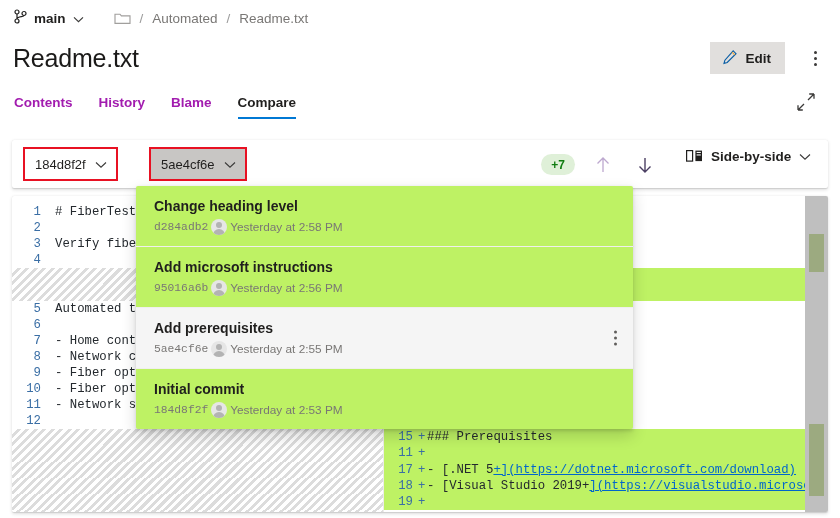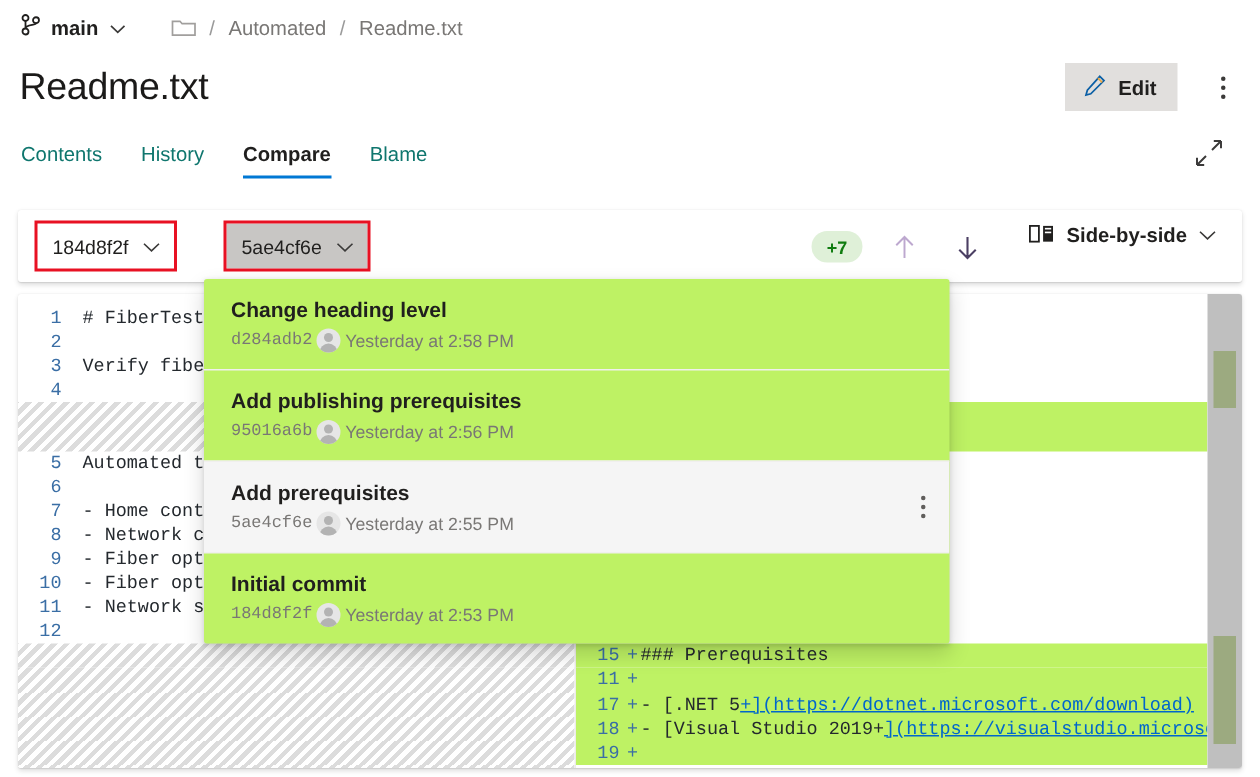--- a/index.html
+++ b/index.html
@@ -45,22 +45,22 @@
     align-items: center; justify-content: center; gap: 3px; cursor: pointer;
   }
   .kebab i { width: 3px; height: 3px; border-radius: 50%; background: #3b3a39; display:block; }
 
   
   .tabs {
     position: absolute; left: 12px; top: 85px; height: 34px;
     display: flex; align-items: center; gap: 0px;
   }
   .tab {
-    font-size: 13.5px; color: #0f766e; padding: 0 13px; height: 34px;
-    display: flex; align-items: center; cursor: pointer; position: relative;
+    font-size: 13.5px; color: #a21caf; padding: 0 13px; height: 34px;
+    display: flex; align-items: center; cursor: pointer; position: relative; font-weight: bold;
   }
   .tab:first-child { padding-left: 2px; }
   .tab.active { color: #201f1e; font-weight: 700; }
   .tab.active::after {
     content: ""; position: absolute; left: 13px; right: 13px; bottom: 0;
     height: 2px; background: #0078d4;
   }
   .tab:first-child.active::after { left: 2px; }
   .expand-icon {
     position: absolute; right: 22px; top: 90px; width: 24px; height: 24px; cursor: pointer;
@@ -210,25 +210,25 @@
       <i></i>
   </div>
 
   <div class="tabs">
     <div class="tab">
         <span>Contents</span>
       </div>
     <div class="tab">
         <span>History</span>
       </div>
+    <div class="tab">
+        <span>Blame</span>
+      </div>
     <div class="tab active">
         <span>Compare</span>
-      </div>
-    <div class="tab">
-        <span>Blame</span>
       </div>
   </div>
   <div class="expand-icon">
     <svg width="24" height="24" viewBox="0 0 24 24">
       <path d="M14 10 L20 4 M20 4 H15.2 M20 4 V8.8" fill="none" stroke="#3b3a39" stroke-width="1.3"></path>
       <path d="M10 14 L4 20 M4 20 H8.8 M4 20 V15.2" fill="none" stroke="#3b3a39" stroke-width="1.3"></path>
     </svg>
   </div>
 
   <div class="toolbar">
@@ -341,21 +341,21 @@
   <div class="flyout" id="flyout">
       <div class="fitem">
         <div class="ttl">Change heading level</div>
         <div class="fmeta">
           <span class="sha">d284adb2</span>
           <span class="avatar"></span>
           <span>Yesterday at 2:58 PM</span>
         </div>
       </div>
       <div class="fitem">
-        <div class="ttl">Add publishing prerequisites</div>
+        <div class="ttl">Add microsoft instructions</div>
         <div class="fmeta">
           <span class="sha">95016a6b</span>
           <span class="avatar"></span>
           <span>Yesterday at 2:56 PM</span>
         </div>
       </div>
       <div class="fitem sel">
         <div class="ttl">Add prerequisites</div>
         <div class="fmeta">
           <span class="sha">5ae4cf6e</span>

